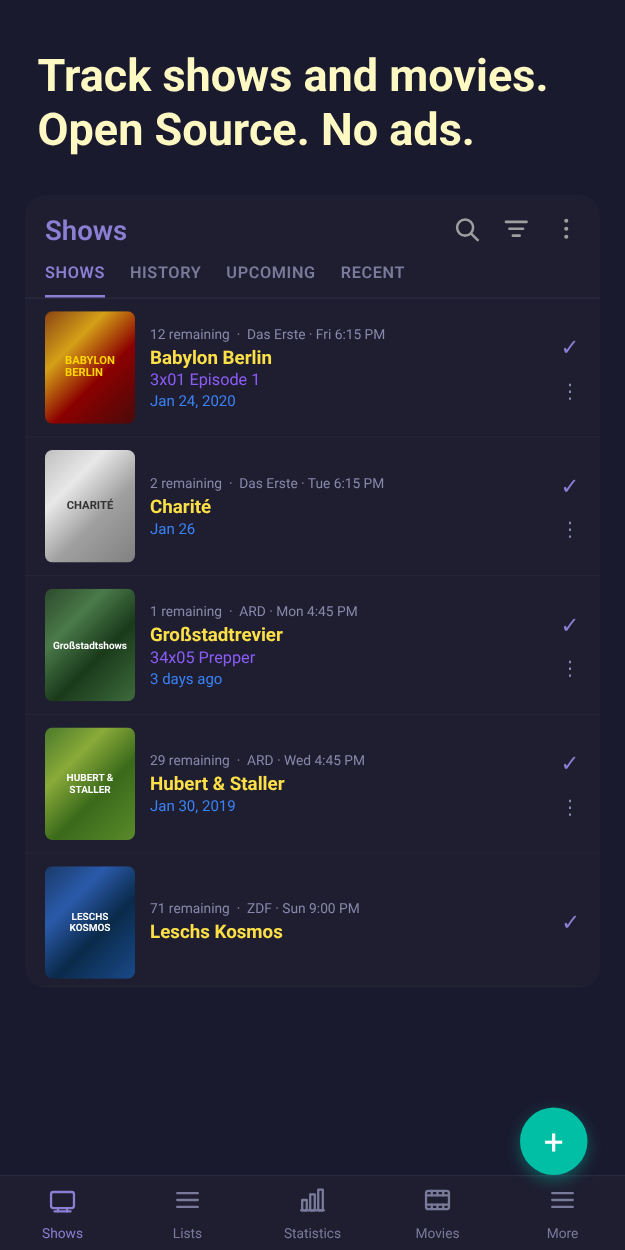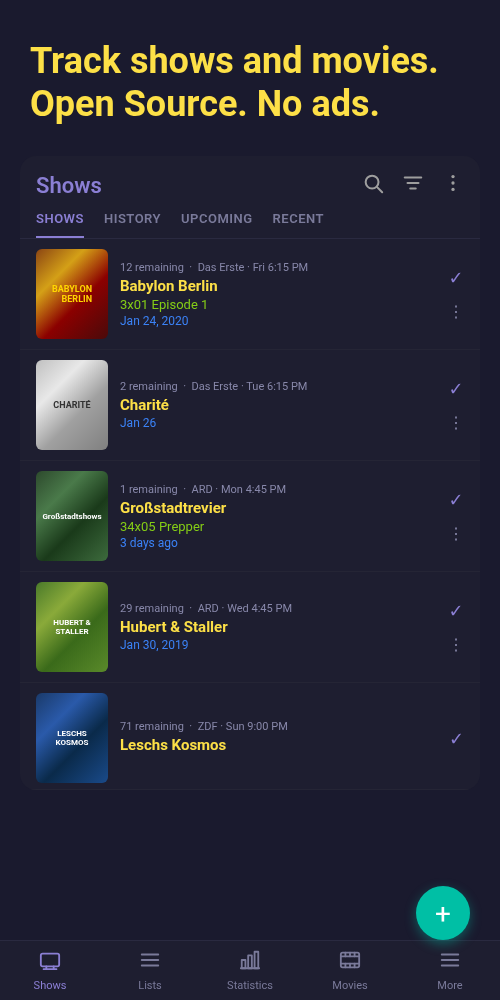--- a/index.html
+++ b/index.html
@@ -13,21 +13,21 @@
     }
 
     
     .hero {
       padding: 40px 30px 30px 30px;
       background: #1a1a2e;
     }
     .hero-title {
       font-size: 36px;
       font-weight: 700;
-      color: #fde047;
+      color: #fef9c3;
       line-height: 1.2;
     }
 
     
     .app-card {
       margin: 0 20px;
       background: #1e1e30;
       border-radius: 16px;
       overflow: hidden;
     }
@@ -97,21 +97,21 @@
     .poster-babylon {
       background: linear-gradient(135deg, #8B4513 0%, #D4A017 30%, #8B0000 60%, #4a0a0a 100%);
       width: 100%;
       height: 100%;
       display: flex;
       align-items: center;
       justify-content: center;
       font-size: 9px;
       font-weight: 700;
       color: #FFD700;
-      text-align: right;
+      text-align: left;
       padding: 0;
     }
     .poster-charite {
       background: linear-gradient(135deg, #c0c0c0 0%, #e8e8e8 30%, #a0a0a0 60%, #808080 100%);
       width: 100%;
       height: 100%;
       display: flex;
       align-items: center;
       justify-content: center;
       font-size: 9px;
@@ -170,21 +170,21 @@
       margin-bottom: 3px;
     }
     .show-name {
       font-size: 15px;
       font-weight: 700;
       color: #fde047;
       margin-bottom: 2px;
     }
     .show-episode {
       font-size: 13px;
-      color: #84cc16;
+      color: #8b5cf6;
       margin-bottom: 2px;
     }
     .show-date {
       font-size: 12px;
       color: #3b82f6;
     }
     .show-actions {
       display: flex;
       flex-direction: column;
       align-items: center;

